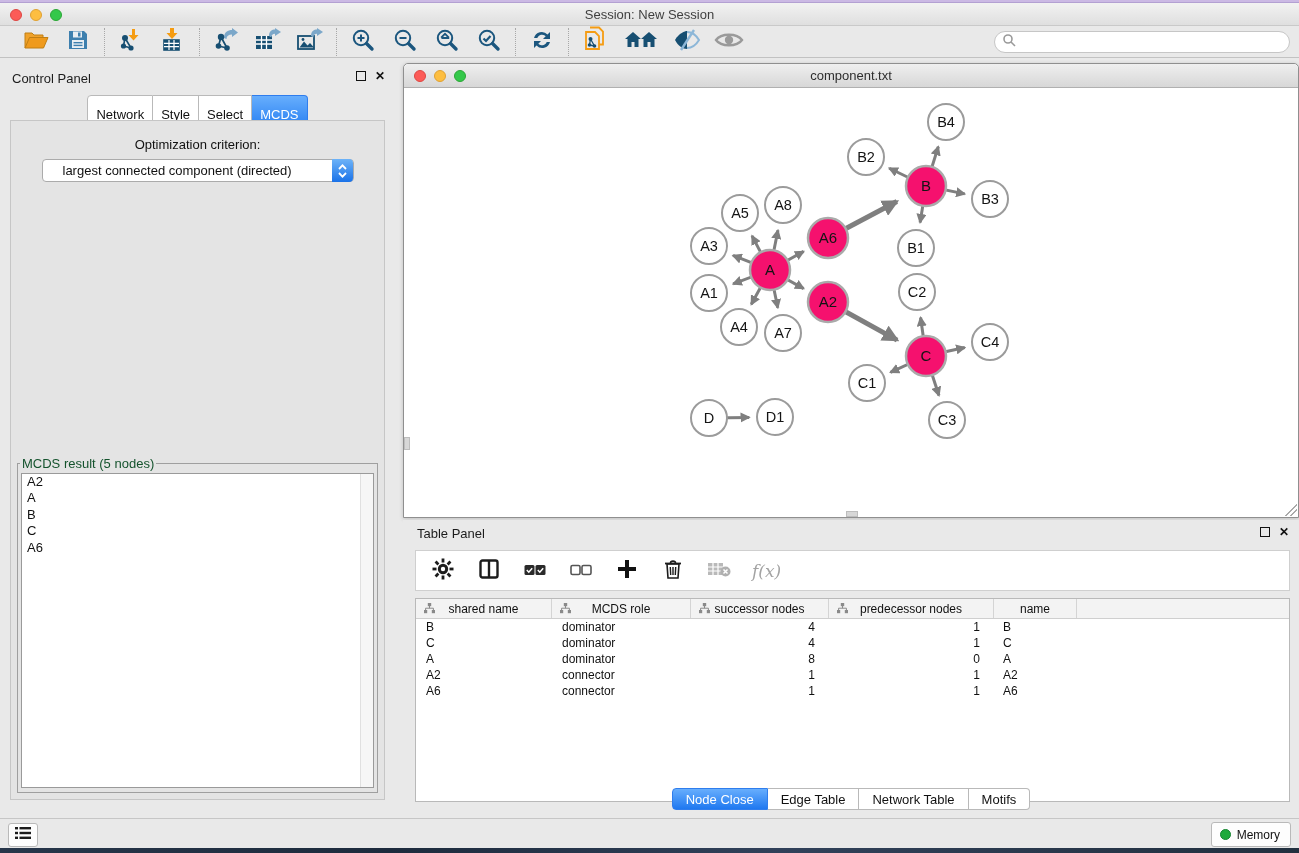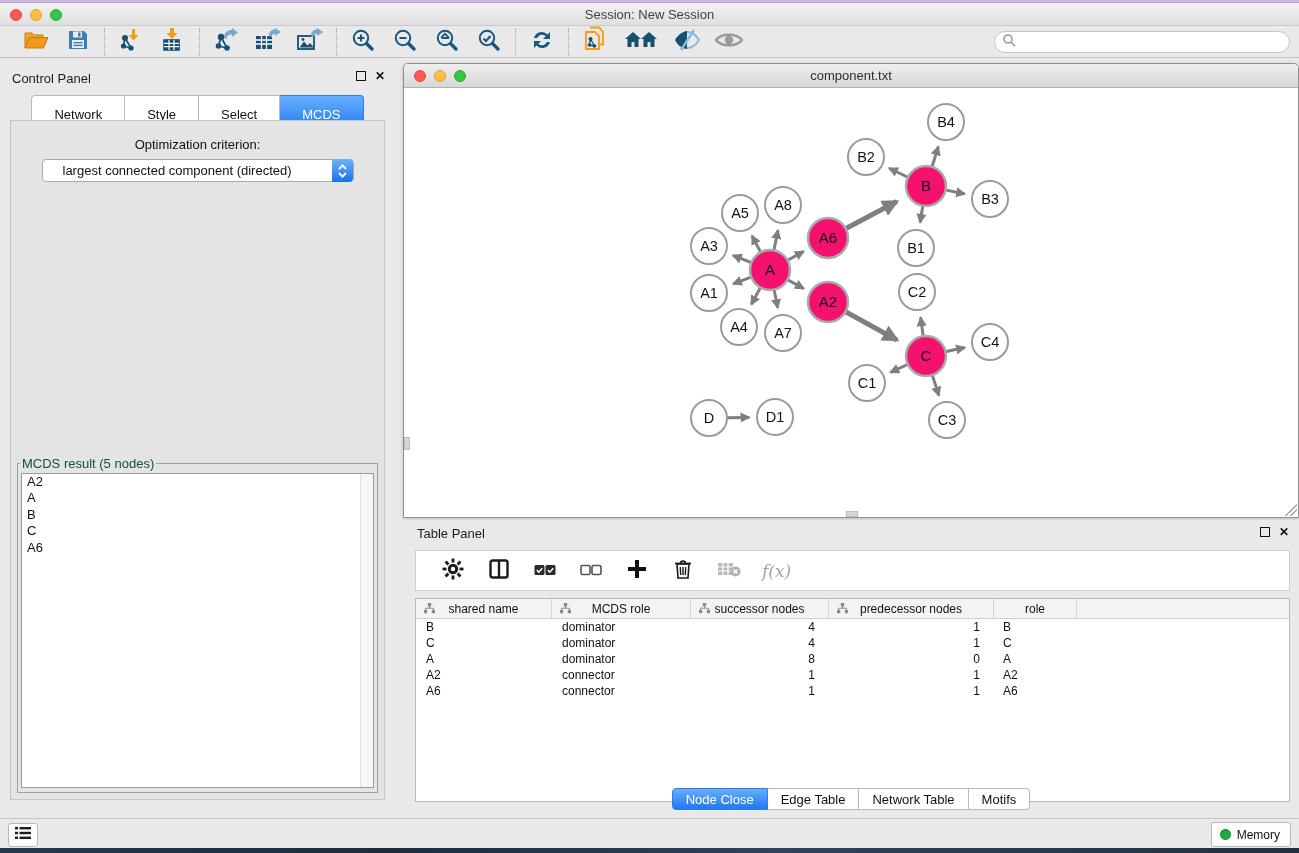--- a/index.html
+++ b/index.html
@@ -30,21 +30,21 @@
 
   
   .control-panel { position:absolute; left:2px; top:63px; width:391px; height:742px; background:#e9e9e9; }
   .panel-header { position:relative; height:30px; }
   .panel-title { position:absolute; left:10px; top:8px; font-size:13px; color:#1c1c1c; }
   .panel-icons { position:absolute; right:8px; top:8px; display:flex; gap:9px; align-items:center; }
   .icon-float { width:10px; height:10px; border:1.6px solid #111; }
   .icon-close { font-size:12px; font-weight:bold; color:#111; line-height:10px; }
 
   .cp-tabs { position:absolute; left:0; top:32px; width:100%; display:flex; justify-content:center; }
-  .cp-tab { height:38px; padding:0 22px; background:#fff; border:1px solid #b9b9b9; border-left:none;
+  .cp-tab { height:38px; padding:0 8px; background:#fff; border:1px solid #b9b9b9; border-left:none;
     font-size:13px; color:#111; display:flex; align-items:center; cursor:pointer; }
   .cp-tab:first-child { border-left:1px solid #b9b9b9; border-radius:4px 0 0 4px; }
   .cp-tab:last-child { border-radius:0 4px 4px 0; }
   .cp-tab.active { background:linear-gradient(#67aefd,#1f78f0); color:#fff; border-color:#2f7ded; }
 
   .cp-content { position:absolute; left:8px; top:57px; width:375px; height:680px;
     background:#e4e4e4; border:1px solid #c6c6c6; }
   .opt-label { margin-top:16px; text-align:center; font-size:13px; color:#111; }
   .opt-select { position:relative; margin:7px auto 0 auto; width:312px; height:23px; background:#fff;
     border:1px solid #ababab; border-radius:4px; display:flex; align-items:center; cursor:pointer; }
@@ -74,21 +74,21 @@
   .scroll-hint-left { position:absolute; left:0; top:349px; width:6px; height:13px; background:#d7d7d7; border:1px solid #bdbdbd; }
   .scroll-hint-bottom { position:absolute; left:442px; bottom:0; width:12px; height:6px; background:#d7d7d7; border:1px solid #bdbdbd; }
   .resize-grip { position:absolute; right:1px; bottom:1px; width:12px; height:12px;
     background:
       linear-gradient(135deg, transparent 50%, #aaa 50%, #aaa 56%, transparent 56%, transparent 70%, #aaa 70%, #aaa 76%, transparent 76%) ; }
 
   
   .table-panel { position:absolute; left:403px; top:520px; width:896px; height:298px; background:#e9e9e9; }
   .tp-header { position:relative; height:28px; }
   .tp-toolbar { position:absolute; left:12px; top:30px; width:875px; height:41px; background:#fff;
-    border:1px solid #cfcfcf; display:flex; align-items:center; gap:20px; padding-left:24px; }
+    border:1px solid #cfcfcf; display:flex; align-items:center; gap:20px; padding-left:14px; }
   .tp-btn { width:26px; height:26px; display:flex; align-items:center; justify-content:center; cursor:pointer; }
   .fx-label { font-family:"DejaVu Serif", serif; font-style:italic; font-size:17px; color:#a3a3a3; }
 
   .data-table { position:absolute; left:12px; top:78px; width:875px; height:204px; background:#fff; border:1px solid #b9b9b9; overflow:hidden; }
   .dt-header { display:flex; height:20px; background:#f3f3f3; border-bottom:1px solid #cfcfcf; }
   .dt-hcell { display:flex; align-items:center; justify-content:center; gap:5px; font-size:12px; color:#111; border-right:1px solid #d4d4d4; position:relative; }
   .dt-hcell .tree-ico { position:absolute; left:8px; top:4px; }
   .dt-row { display:flex; height:16px; }
   .dt-cell { font-size:12px; color:#111; line-height:16px; white-space:nowrap; overflow:hidden; }
 
@@ -517,21 +517,21 @@
                 <g fill="#8a8a8a">
                   <rect x="3.8" y="0" width="3.4" height="3.2"></rect>
                   <rect x="0" y="7" width="3.2" height="3.2"></rect>
                   <rect x="7.8" y="7" width="3.2" height="3.2"></rect>
                   <path d="M5.5 3 v2.2 M1.6 7 v-1.8 h7.8 v1.8" stroke="#8a8a8a" stroke-width="1" fill="none"></path>
                 </g>
               </svg></span>
             <span>predecessor nodes</span>
           </div>
           <div class="dt-hcell" style="width: 83px;">
-            <span>role</span>
+            <span>name</span>
           </div>
         </div>
       <div id="dt-body">
           <div class="dt-row">
             <div class="dt-cell" style="width: 136px; padding-left: 10px;">B</div>
             <div class="dt-cell" style="width: 139px; padding-left: 10px;">dominator</div>
             <div class="dt-cell" style="width: 138px; text-align: right; padding-right: 14px;">4</div>
             <div class="dt-cell" style="width: 165px; text-align: right; padding-right: 14px;">1</div>
             <div class="dt-cell" style="width: 83px; padding-left: 9px;">B</div>
           </div>

